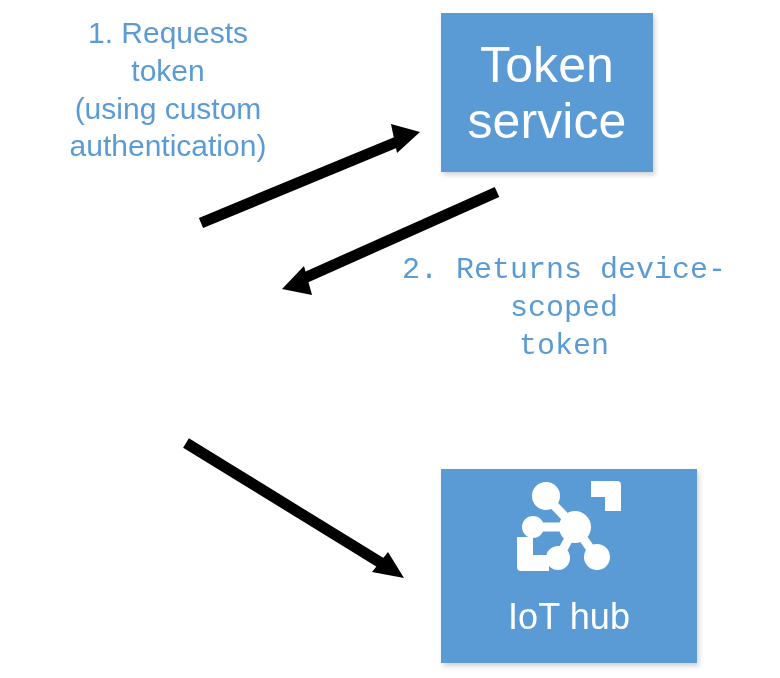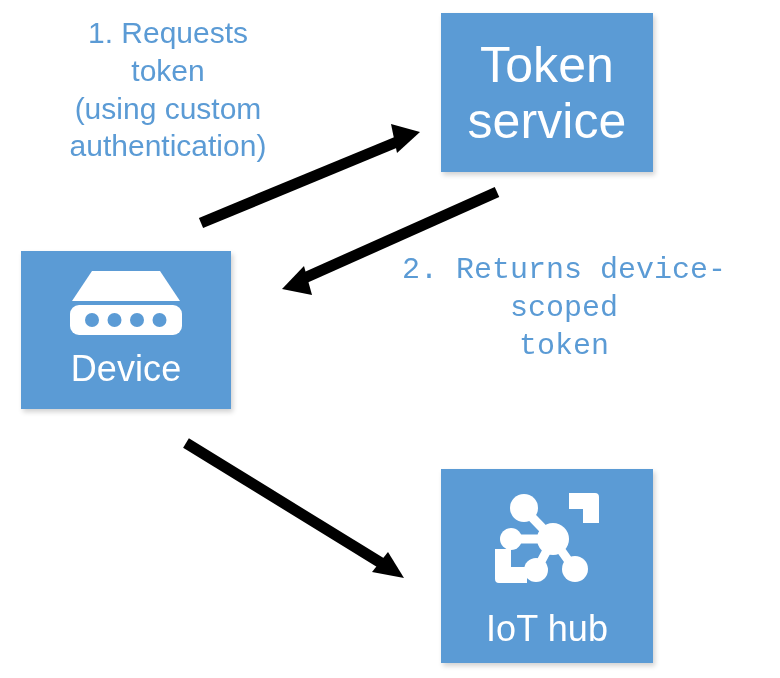--- a/index.html
+++ b/index.html
@@ -57,23 +57,22 @@
     justify-content: flex-start;
     padding-top: 16px;
   }
   #node-device .node-label {
     font-size: 36px;
     margin-top: 12px;
   }
 
   #node-iot-hub {
     left: 441px; top: 469px;
-    width: 212px; height: 194px;
+    width: 256px; height: 194px;
     justify-content: flex-start;
-    padding-top: 12px;
   }
   #node-iot-hub .node-label {
     font-size: 36px;
     margin-top: 16px;
   }
 
   
   .node-icon { display: block; }
 
   
@@ -130,33 +129,20 @@
       <line x1="186" y1="443" x2="386" y2="566" stroke="#000000" stroke-width="11" stroke-linecap="butt"></line>
       <polygon points="404,578 388,552 372,572" fill="#000000"></polygon>
     </g>
   </svg>
 
   <div id="node-token-service" class="node">
     <div class="node-label">Token
 service</div>
   </div>
 
-  <div id="node-device" class="node">
-    <svg class="node-icon" width="128" height="70" viewBox="0 0 128 70">
-
-      <path d="M30 4 L98 4 L118 34 L10 34 Z" fill="#ffffff"></path>
-
-      <rect x="8" y="38" width="112" height="30" rx="9" ry="9" fill="#ffffff"></rect>
-      <circle cx="30" cy="53" r="7" fill="#5B9BD5"></circle>
-      <circle cx="52.5" cy="53" r="7" fill="#5B9BD5"></circle>
-      <circle cx="75" cy="53" r="7" fill="#5B9BD5"></circle>
-      <circle cx="97.5" cy="53" r="7" fill="#5B9BD5"></circle>
-    </svg>
-    <div class="node-label">Device</div>
-  </div>
 
   <div id="node-iot-hub" class="node">
     <svg class="node-icon" width="112" height="112" viewBox="0 0 112 112">
       <g fill="none" stroke="#ffffff" stroke-width="9" stroke-linecap="round">
         <line x1="62" y1="58" x2="33" y2="28"></line>
         <line x1="62" y1="58" x2="22" y2="58"></line>
         <line x1="62" y1="58" x2="46" y2="88"></line>
         <line x1="62" y1="58" x2="82" y2="86"></line>
       </g>
       <circle cx="62" cy="58" r="16" fill="#ffffff"></circle>

